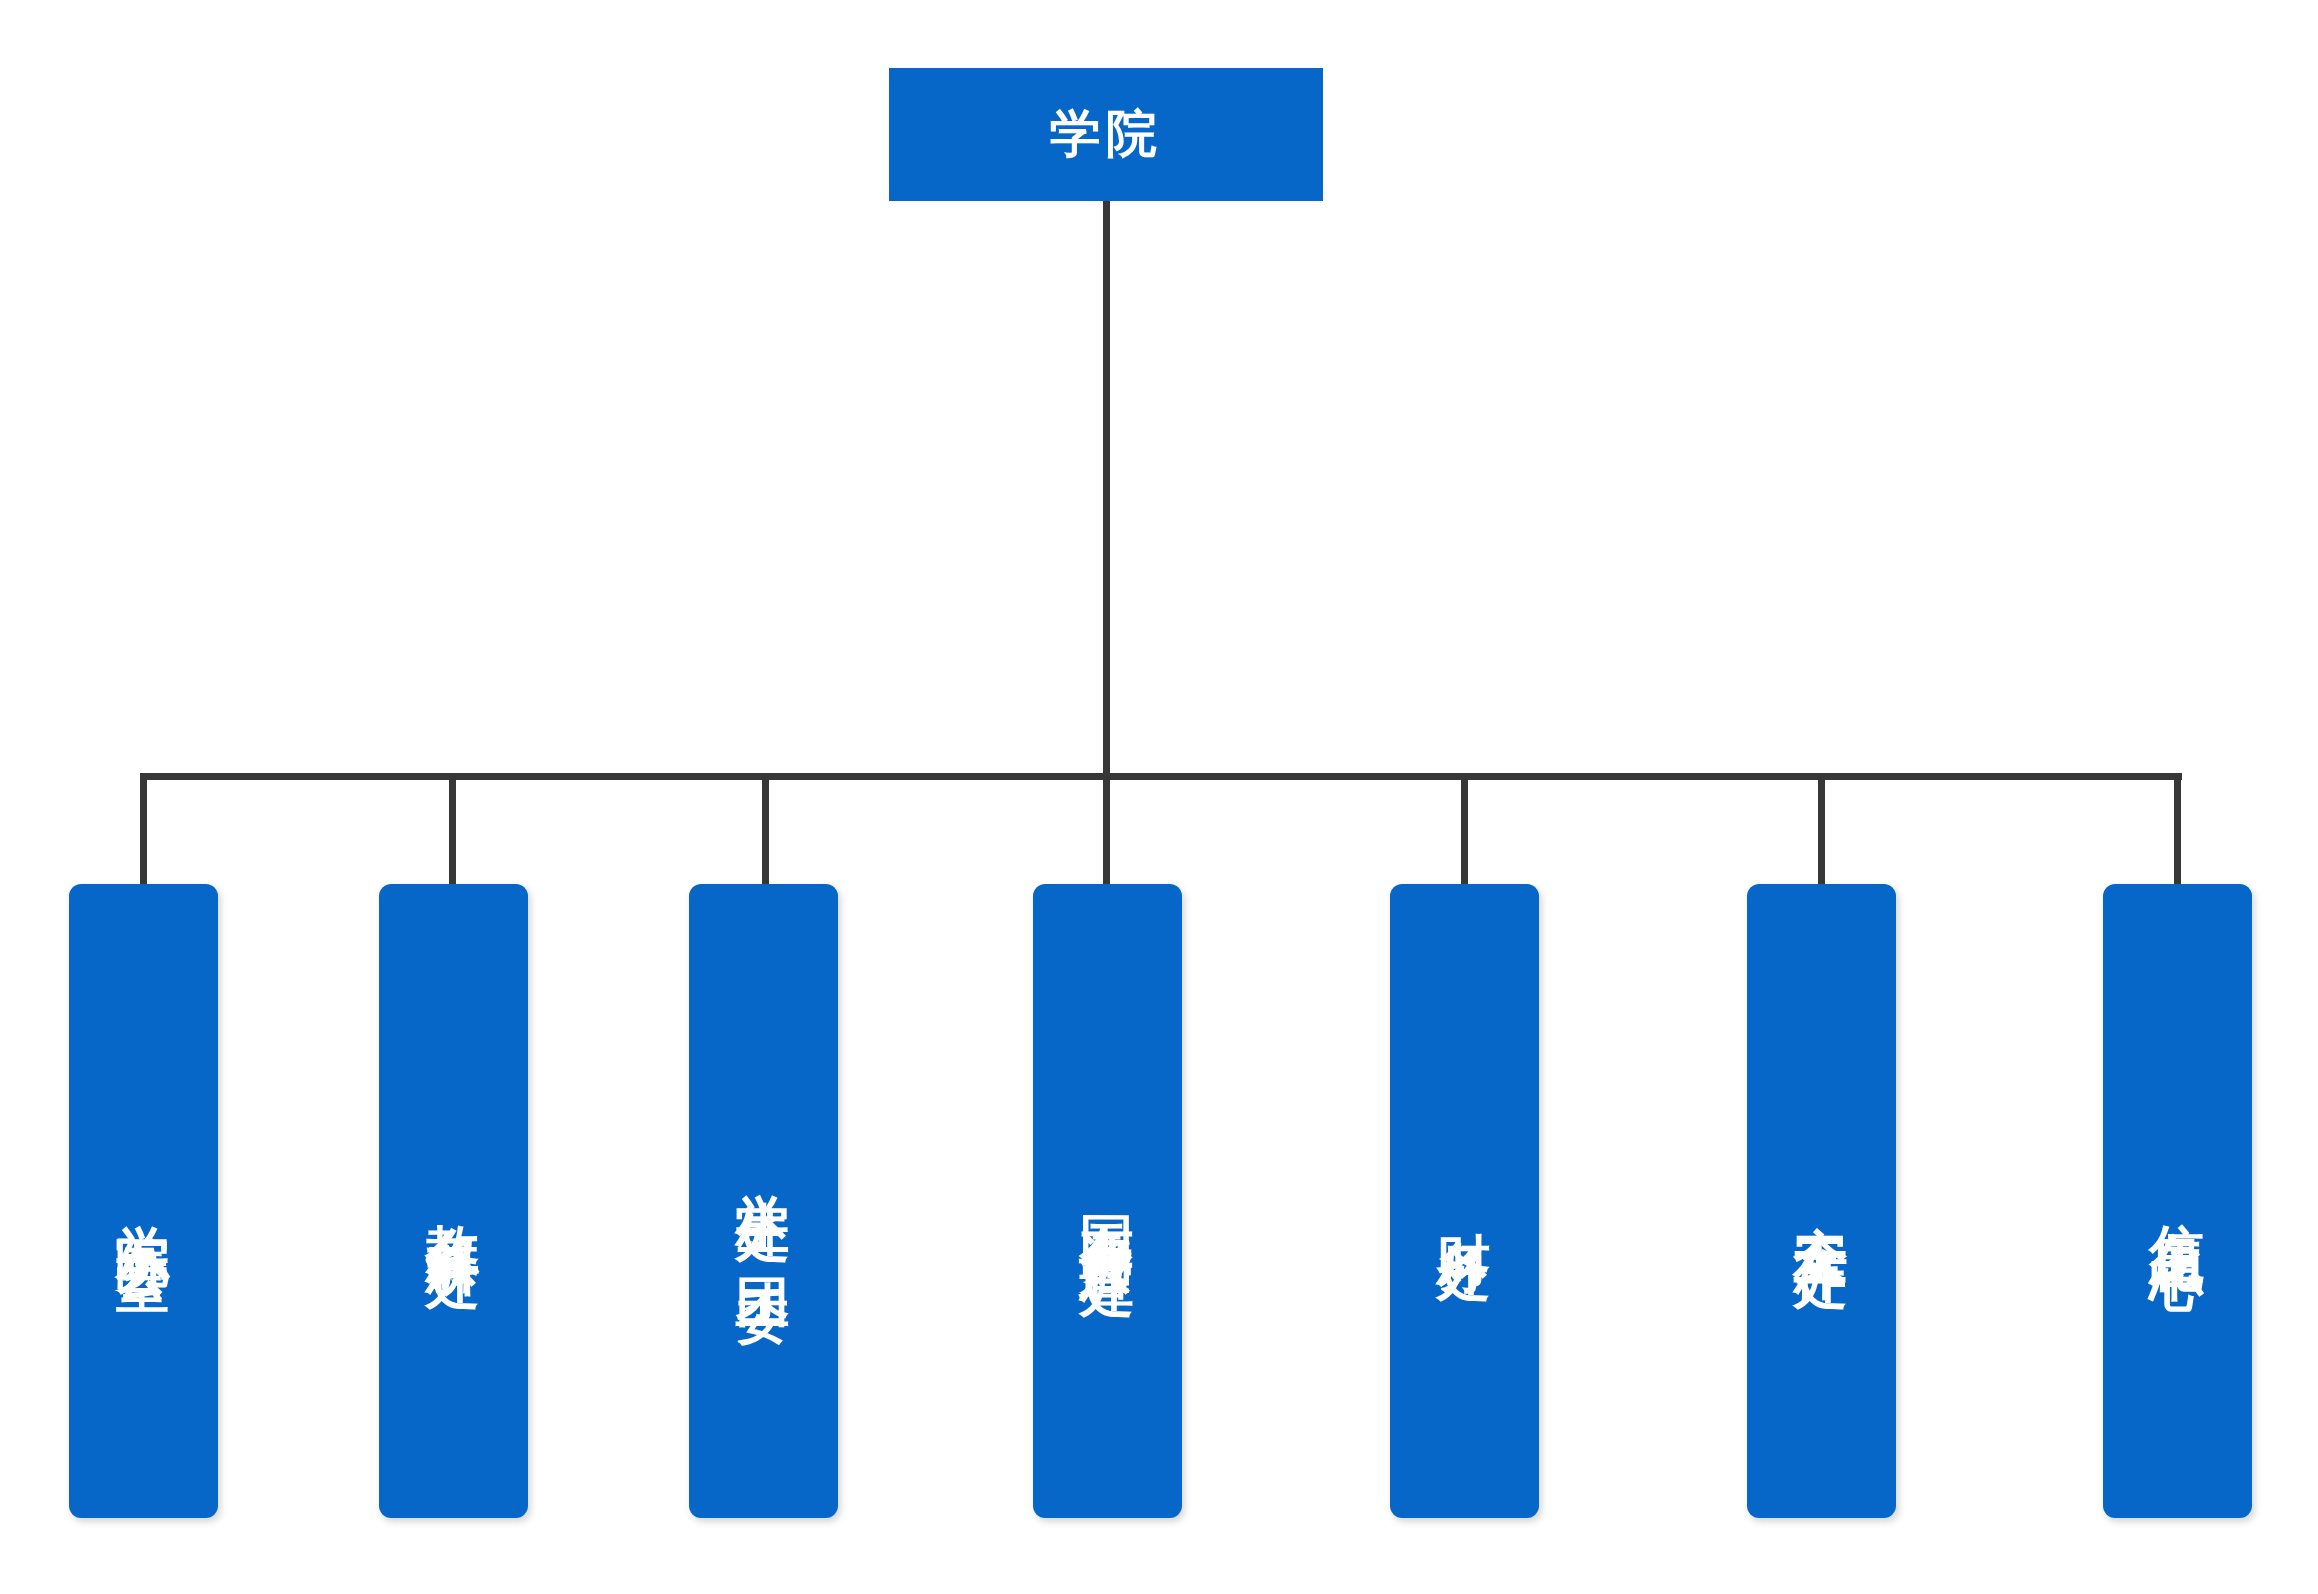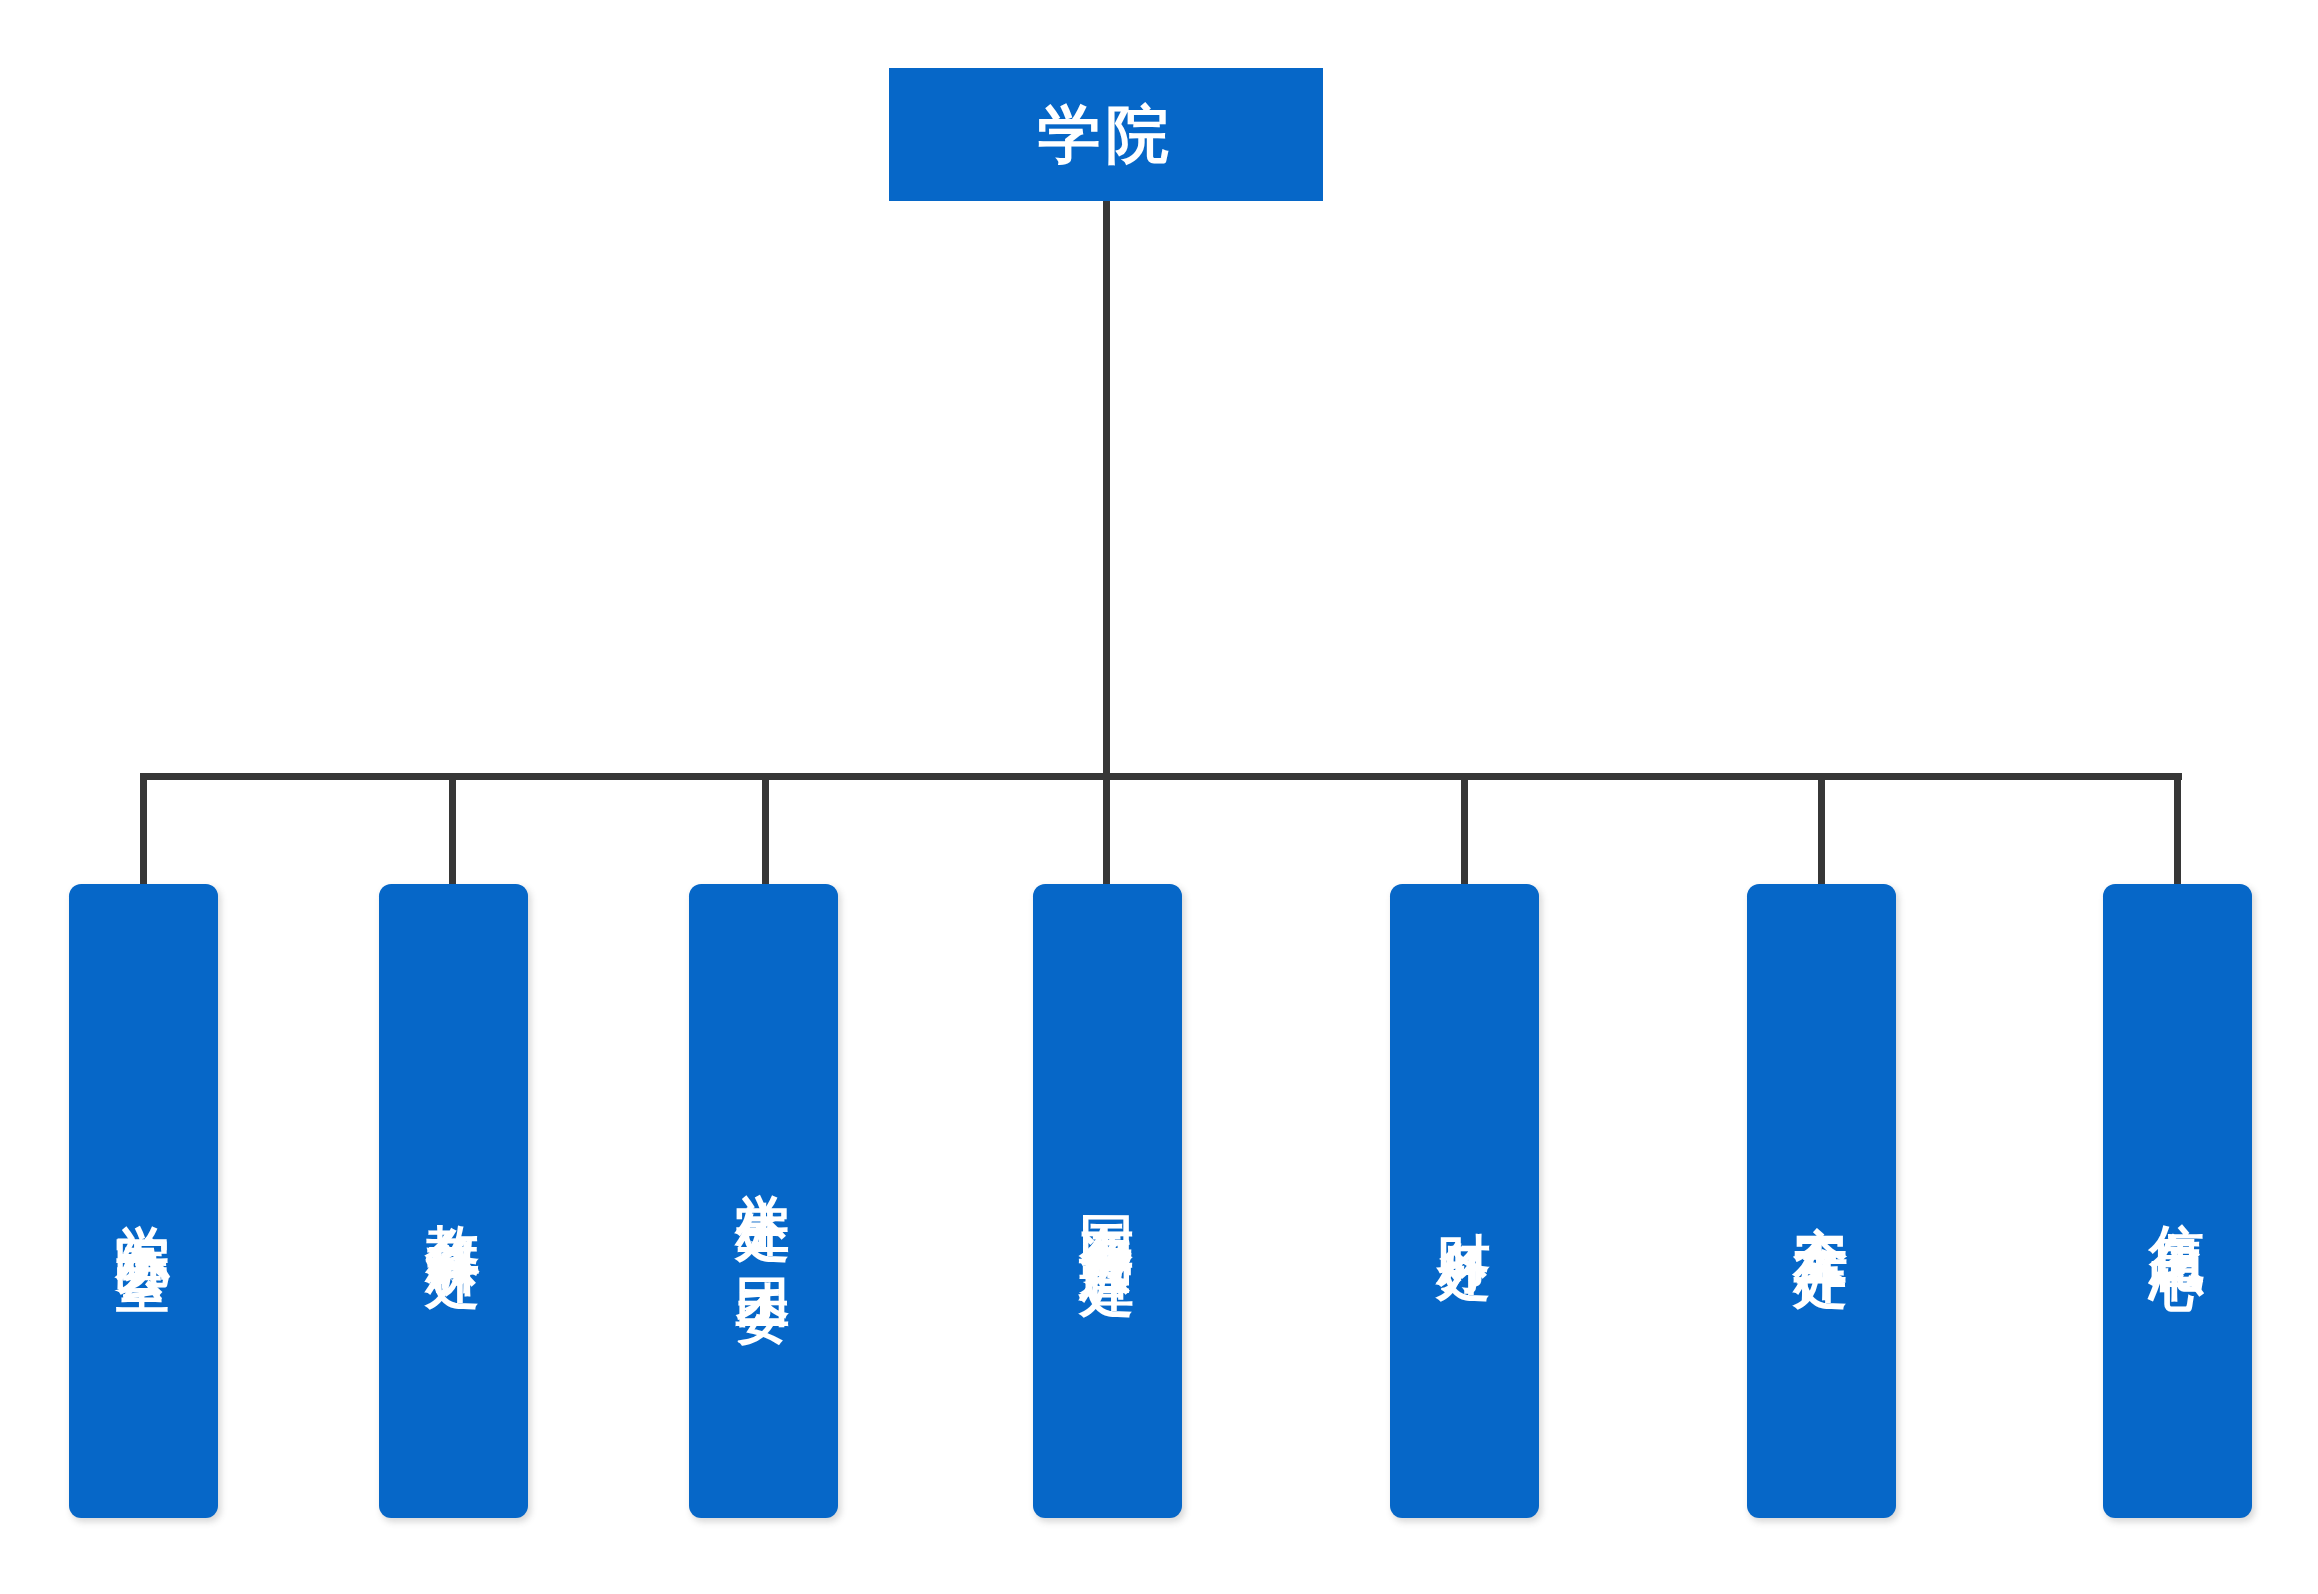--- a/index.html
+++ b/index.html
@@ -23,21 +23,21 @@
     justify-content: center;
   }
   .root-node {
     left: 889px;
     top: 68px;
     width: 434px;
     height: 133px;
   }
   .root-label {
     color: var(--node-text, #ffffff);
-    font-size: 63px;
+    font-size: 51px;
     font-weight: bold;
     letter-spacing: 5.2px;
     white-space: nowrap;
   }
   .line {
     position: absolute;
     background: var(--connector, #373737);
   }
   .trunk {
     left: 1103px;

